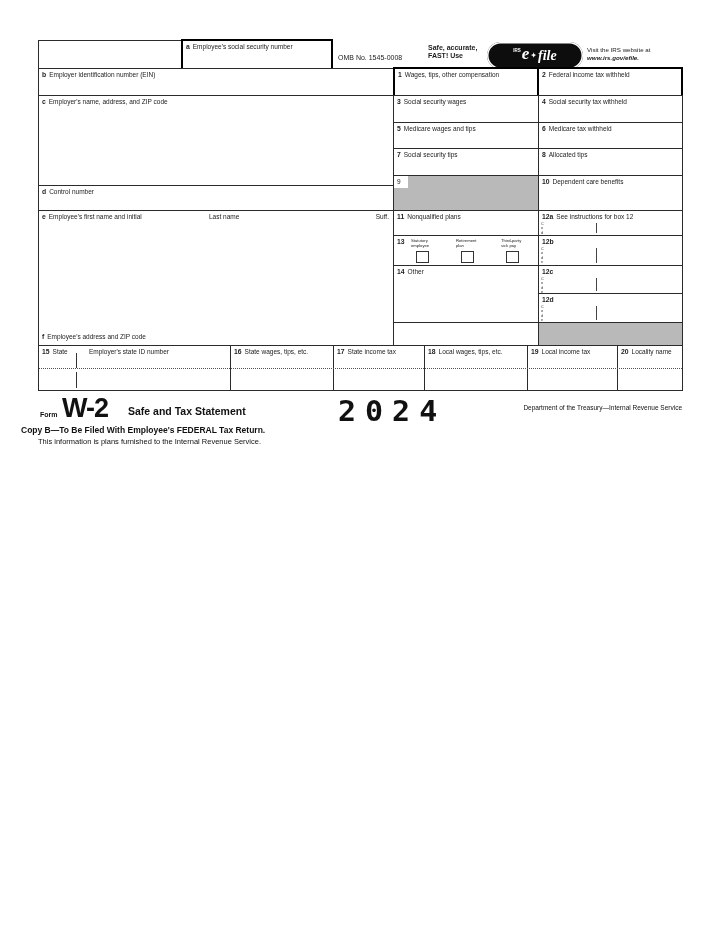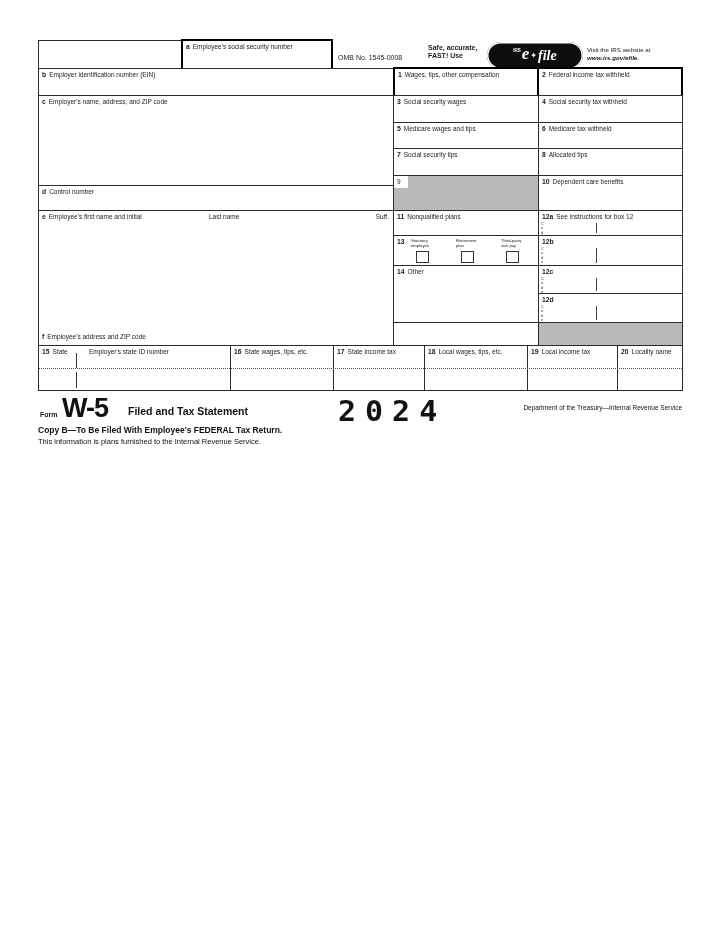--- a/index.html
+++ b/index.html
@@ -187,20 +187,20 @@
     <div class="lbl"><span class="num">19</span><span>Local income tax</span></div>
   </div>
   <div class="cell" style="left:617px;top:345px;width:66px;height:46px;">
     <div class="lbl"><span class="num">20</span><span>Locality name</span></div>
   </div>
   <div class="dotted" style="left:39px;top:368px;width:643px;"></div>
   <div class="vtick" style="left:76px;top:353px;height:15px;"></div>
   <div class="vtick" style="left:76px;top:372px;height:16px;"></div>
 
   <div class="ftr" style="left:40px;top:411px;font-weight:bold;font-size:7px;">Form</div>
-  <div class="ftr" style="left:62px;top:393px;font-weight:bold;font-size:27px;letter-spacing:-1px;">W-5</div>
-  <div class="ftr" style="left:128px;top:405px;font-weight:bold;font-size:10.5px;">Filed and Tax Statement</div>
+  <div class="ftr" style="left:62px;top:393px;font-weight:bold;font-size:27px;letter-spacing:-1px;">W-2</div>
+  <div class="ftr" style="left:128px;top:405px;font-weight:bold;font-size:10.5px;">Safe and Tax Statement</div>
   <div class="ftr year" style="left:338px;top:394px;">2024</div>
   <div class="ftr" style="right:38px;top:404px;font-size:6.5px;">Department of the Treasury—Internal Revenue Service</div>
-  <div class="ftr" style="left:38px;top:425px;font-weight:bold;font-size:8.5px;">Copy B—To Be Filed With Employee's FEDERAL Tax Return.</div>
+  <div class="ftr" style="left:21px;top:425px;font-weight:bold;font-size:8.5px;">Copy B—To Be Filed With Employee's FEDERAL Tax Return.</div>
   <div class="ftr" style="left:38px;top:437px;font-size:7.5px;">This information is plans furnished to the Internal Revenue Service.</div>
 
 </div>
 
 </body></html>

